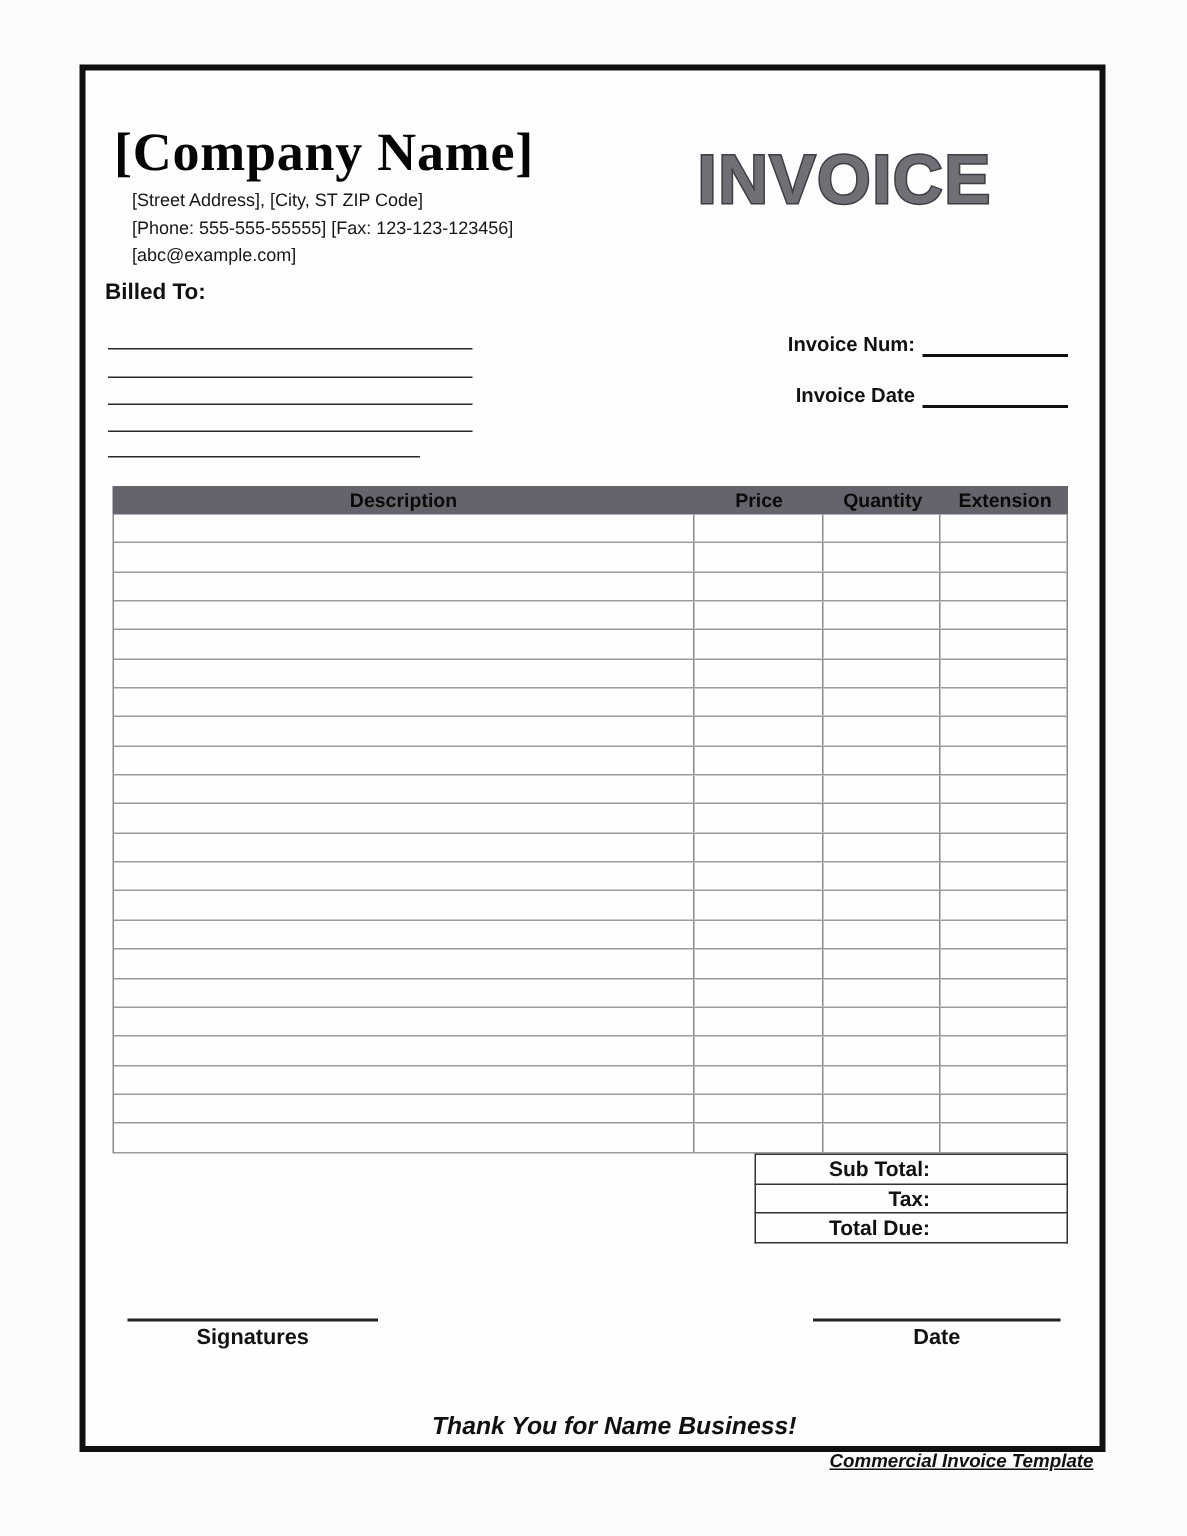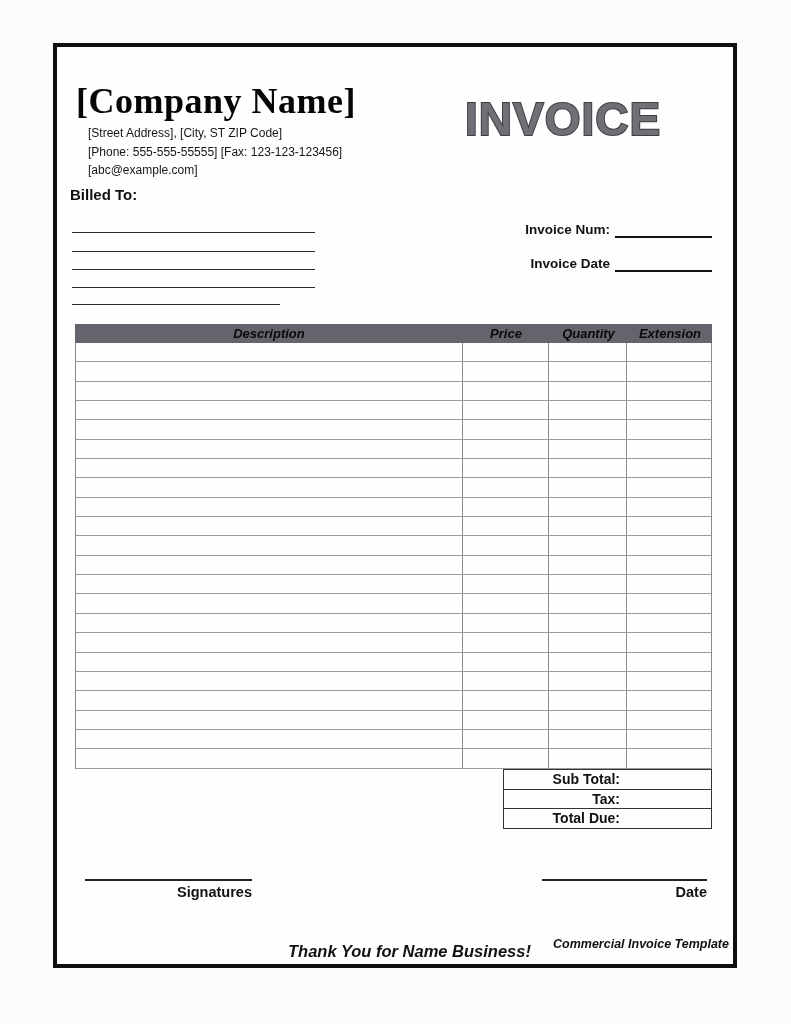--- a/index.html
+++ b/index.html
@@ -40,21 +40,21 @@
   .bline { position: absolute; height: 0; border-top: 1.6px solid #2b2b2b; }
   
   .meta-row {
     position: absolute; right: 79px; height: 18px;
     display: flex; align-items: flex-end; justify-content: flex-end;
     font-size: 13.5px; font-weight: bold; white-space: nowrap;
   }
   .meta-row .mlabel { margin-right: 5px; line-height: 16px; }
   .meta-row .mline { display: inline-block; width: 97px; height: 14px; border-bottom: 2px solid #111; }
   
-  .inv-table { position: absolute; left: 75px; top: 324px; width: 637px; font-style: italic; }
+  .inv-table { position: absolute; left: 75px; top: 324px; width: 637px; }
   .thead {
     display: flex; height: 19px;
     background: var(--header-bg, #64656c);
     font-size: 13px; font-weight: bold; color: #0a0a0a;
     align-items: center;
   }
   .thead .hcell { text-align: center; }
   .tbody { border-left: 1px solid #8a8a8a; border-right: 1px solid #8a8a8a; }
   .trow { display: flex; height: 19.35px; border-bottom: 1px solid var(--line-gray, #9a9a9a); }
   .tcell { height: 100%; }
@@ -67,29 +67,29 @@
   .totals { position: absolute; left: 503px; top: 769px; width: 209px; border-top: 1px solid #333; }
   .totals .trow2 {
     display: flex; align-items: center; height: 19.5px;
     border: 1px solid #333; border-top: none;
     font-size: 14px; font-weight: bold;
   }
   .totals .tlabel { width: 116px; text-align: right; white-space: nowrap; }
   .totals .tvalue { flex: 1; height: 100%; }
   
   .sigline { position: absolute; height: 0; border-top: 2px solid #222; }
-  .siglabel { position: absolute; font-size: 14.5px; font-weight: bold; text-align: right; }
+  .siglabel { position: absolute; font-size: 14.5px; font-weight: bold; text-align: center; }
   
   .footer-thanks {
     position: absolute; left: 288px; top: 942px;
     font-size: 16.5px; font-weight: bold; font-style: italic; white-space: nowrap;
   }
   .footer-template {
-    position: absolute; left: 553px; top: 937px; width: 166px;
-    font-size: 12.5px; font-weight: bold; font-style: italic; white-space: nowrap;
+    position: absolute; left: 553px; top: 967px; width: 166px;
+    font-size: 12.5px; font-weight: bold; font-style: italic; white-space: nowrap; text-decoration: underline;
   }
 </style>
 </head>
 <body>
 
 <div class="frame"></div>
 
 <div class="company-name">[Company Name]</div>
 <div class="address">
   <div>[Street Address], [City, ST ZIP Code]</div>

